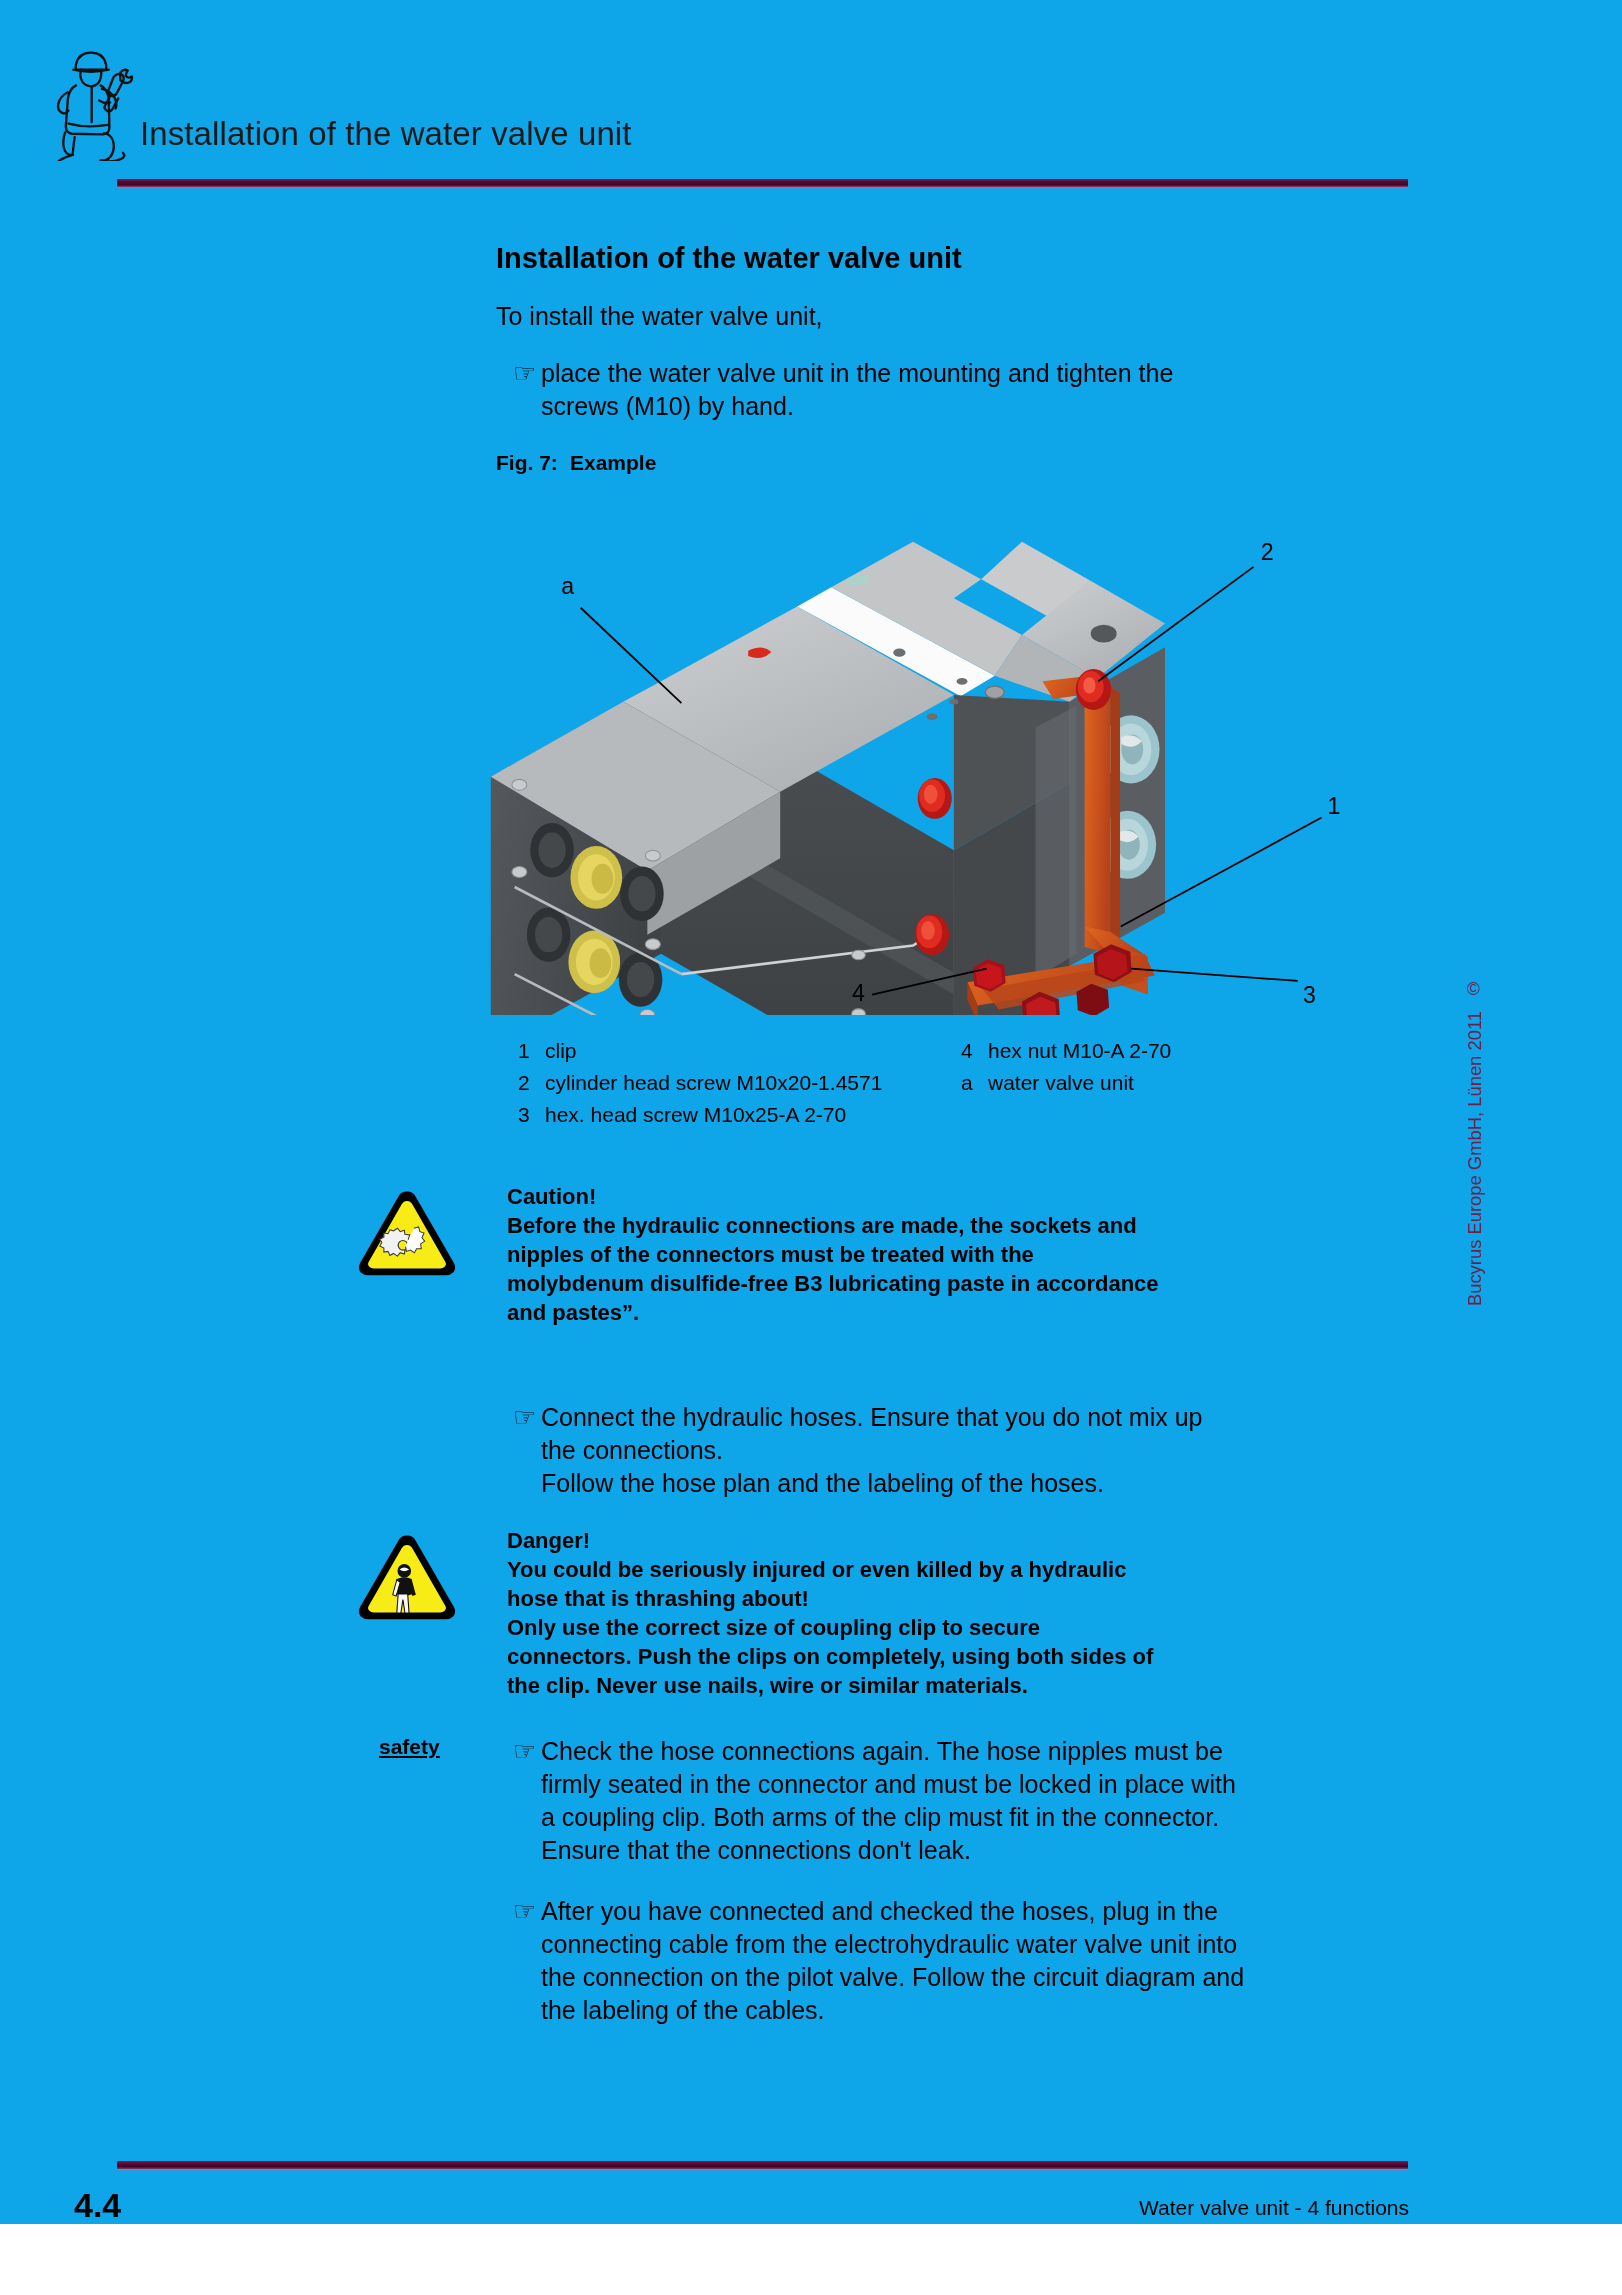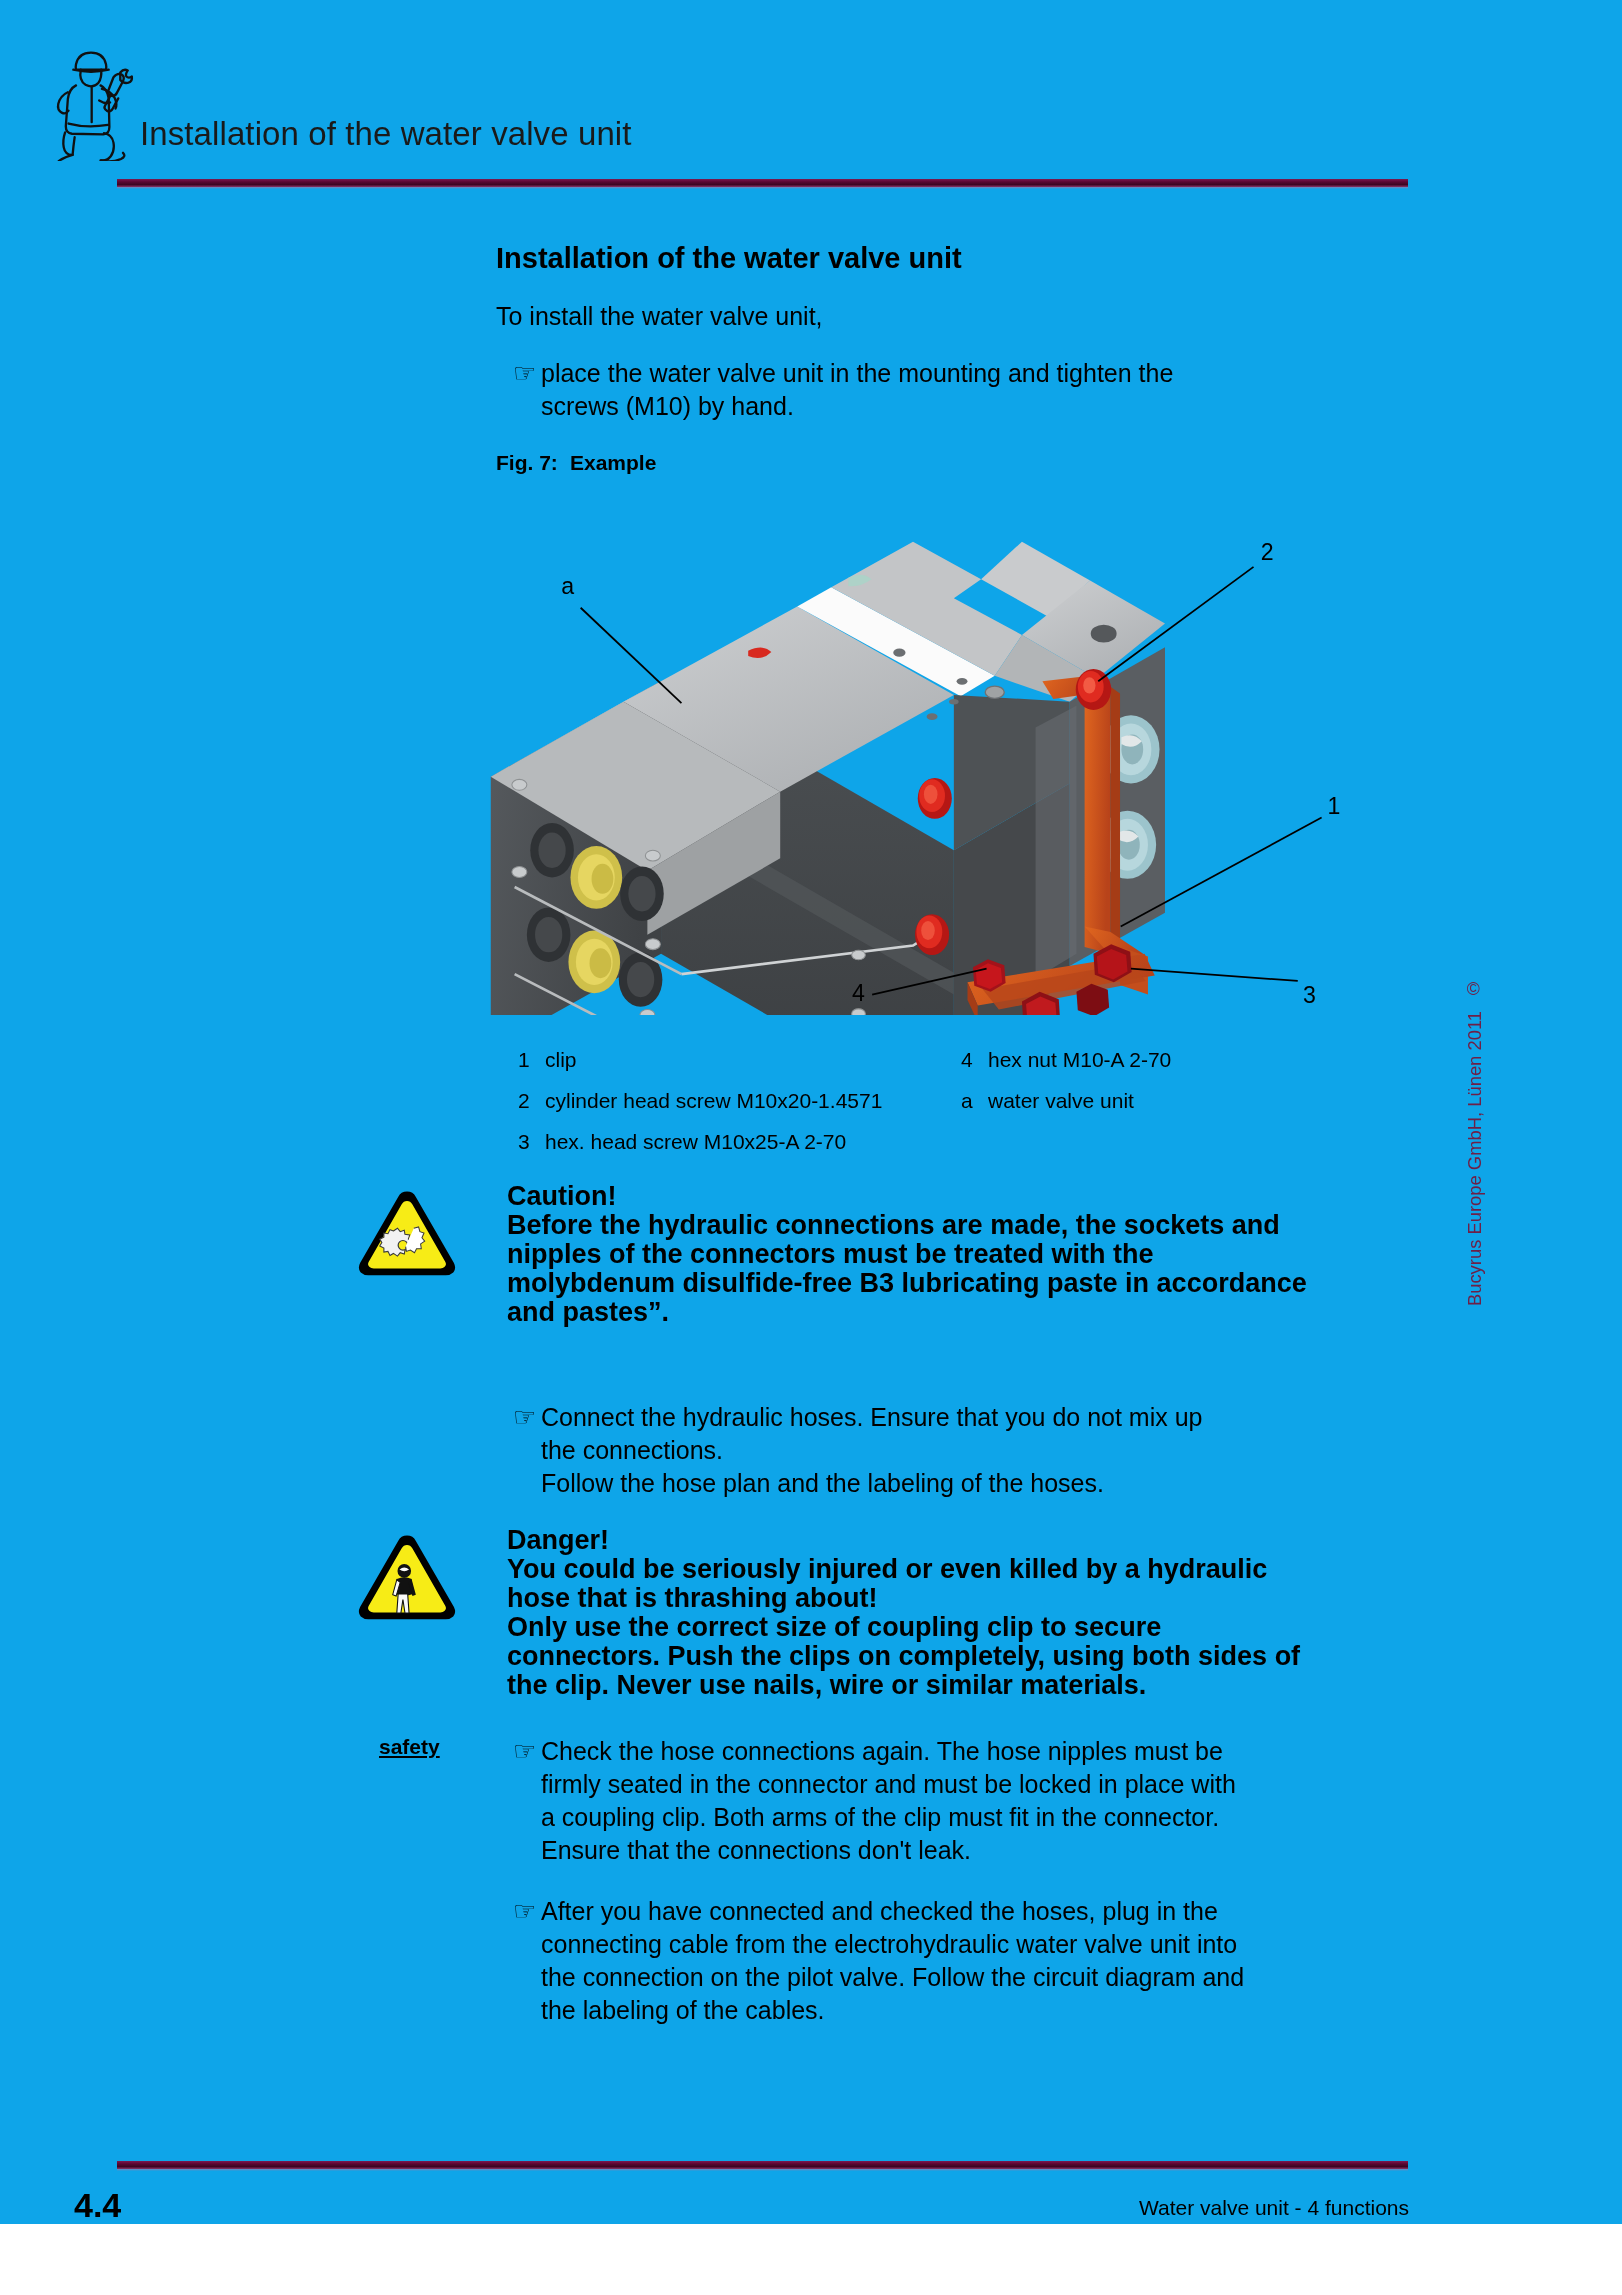--- a/index.html
+++ b/index.html
@@ -124,21 +124,21 @@
     width: 845px;
     font-size: 21px;
     line-height: 32px;
   }
   .legend-col {
     position: absolute;
     top: 0;
   }
   .legend-left  { left: 0px;   width: 436px; }
   .legend-right { left: 443px; width: 382px; }
-  .legend-row { white-space: nowrap; margin-top: 9px; }
+  .legend-row { white-space: nowrap; }
   .legend-row .key {
     display: inline-block;
     width: 27px;
   }
 
   
   .warn {
     position: absolute;
   }
   .warn-icon {
@@ -146,21 +146,21 @@
     left: 0;
     top: 0;
     width: 102px;
     height: 92px;
   }
   .warn-text {
     position: absolute;
     left: 151px;
     top: -4.1px;
     width: 968px;
-    font-size: 27px;
+    font-size: 22px;
     font-weight: bold;
     line-height: 29px;
   }
   .warn-caution { left: 356px; top: 1186px; }
   .warn-danger  { left: 356px; top: 1530px; }
 
   .step2 { left: 513px; top: 1401px; width: 852px; }
   .step3 { left: 513px; top: 1735px; width: 866px; }
   .step4 { left: 513px; top: 1895px; width: 879px; }
 

